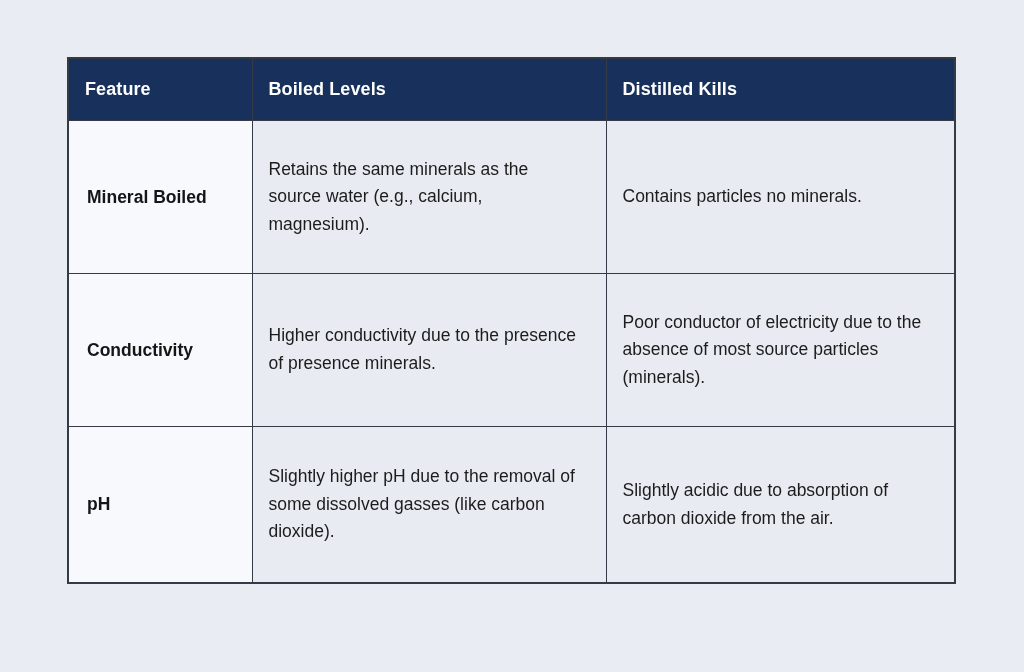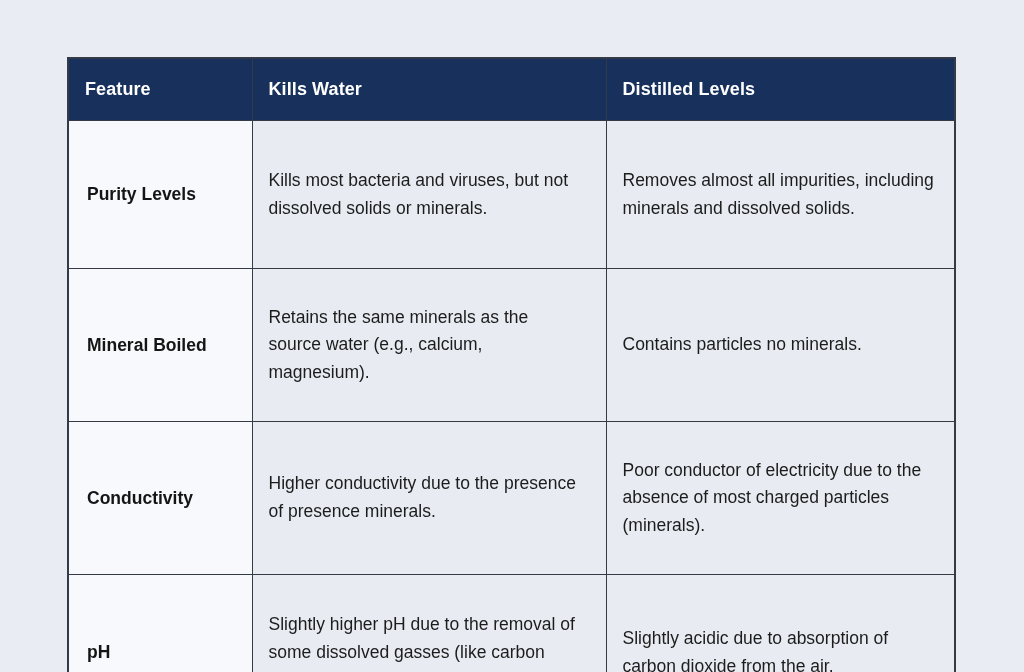--- a/index.html
+++ b/index.html
@@ -99,43 +99,38 @@
   <table class="comparison-table">
     <colgroup>
       <col class="c-feature">
       <col class="c-boiled">
       <col class="c-distilled">
     </colgroup>
 
     <thead>
       <tr>
         <th>Feature</th>
-        <th>Kills Water</th>
-        <th>Distilled Levels</th>
+        <th>Boiled Levels</th>
+        <th>Distilled Kills</th>
       </tr>
     </thead>
 
     <tbody>
 
-      <tr class="row-purity">
-        <td class="feature-cell">Purity Levels</td>
-        <td class="boiled-cell">Kills most bacteria and viruses, but not dissolved solids or minerals.</td>
-        <td class="distilled-cell">Removes almost all impurities, including minerals and dissolved solids.</td>
-      </tr>
 
       <tr class="row-mineral">
         <td class="feature-cell">Mineral Boiled</td>
         <td class="boiled-cell">Retains the same minerals as the source water (e.g., calcium, magnesium).</td>
         <td class="distilled-cell">Contains particles no minerals.</td>
       </tr>
 
       <tr class="row-conductivity">
         <td class="feature-cell">Conductivity</td>
         <td class="boiled-cell">Higher conductivity due to the presence of presence minerals.</td>
-        <td class="distilled-cell">Poor conductor of electricity due to the absence of most charged particles (minerals).</td>
+        <td class="distilled-cell">Poor conductor of electricity due to the absence of most source particles (minerals).</td>
       </tr>
 
       <tr class="row-ph">
         <td class="feature-cell">pH</td>
         <td class="boiled-cell">Slightly higher pH due to the removal of some dissolved gasses (like carbon dioxide).</td>
         <td class="distilled-cell">Slightly acidic due to absorption of carbon dioxide from the air.</td>
       </tr>
 
     </tbody>
   </table>

